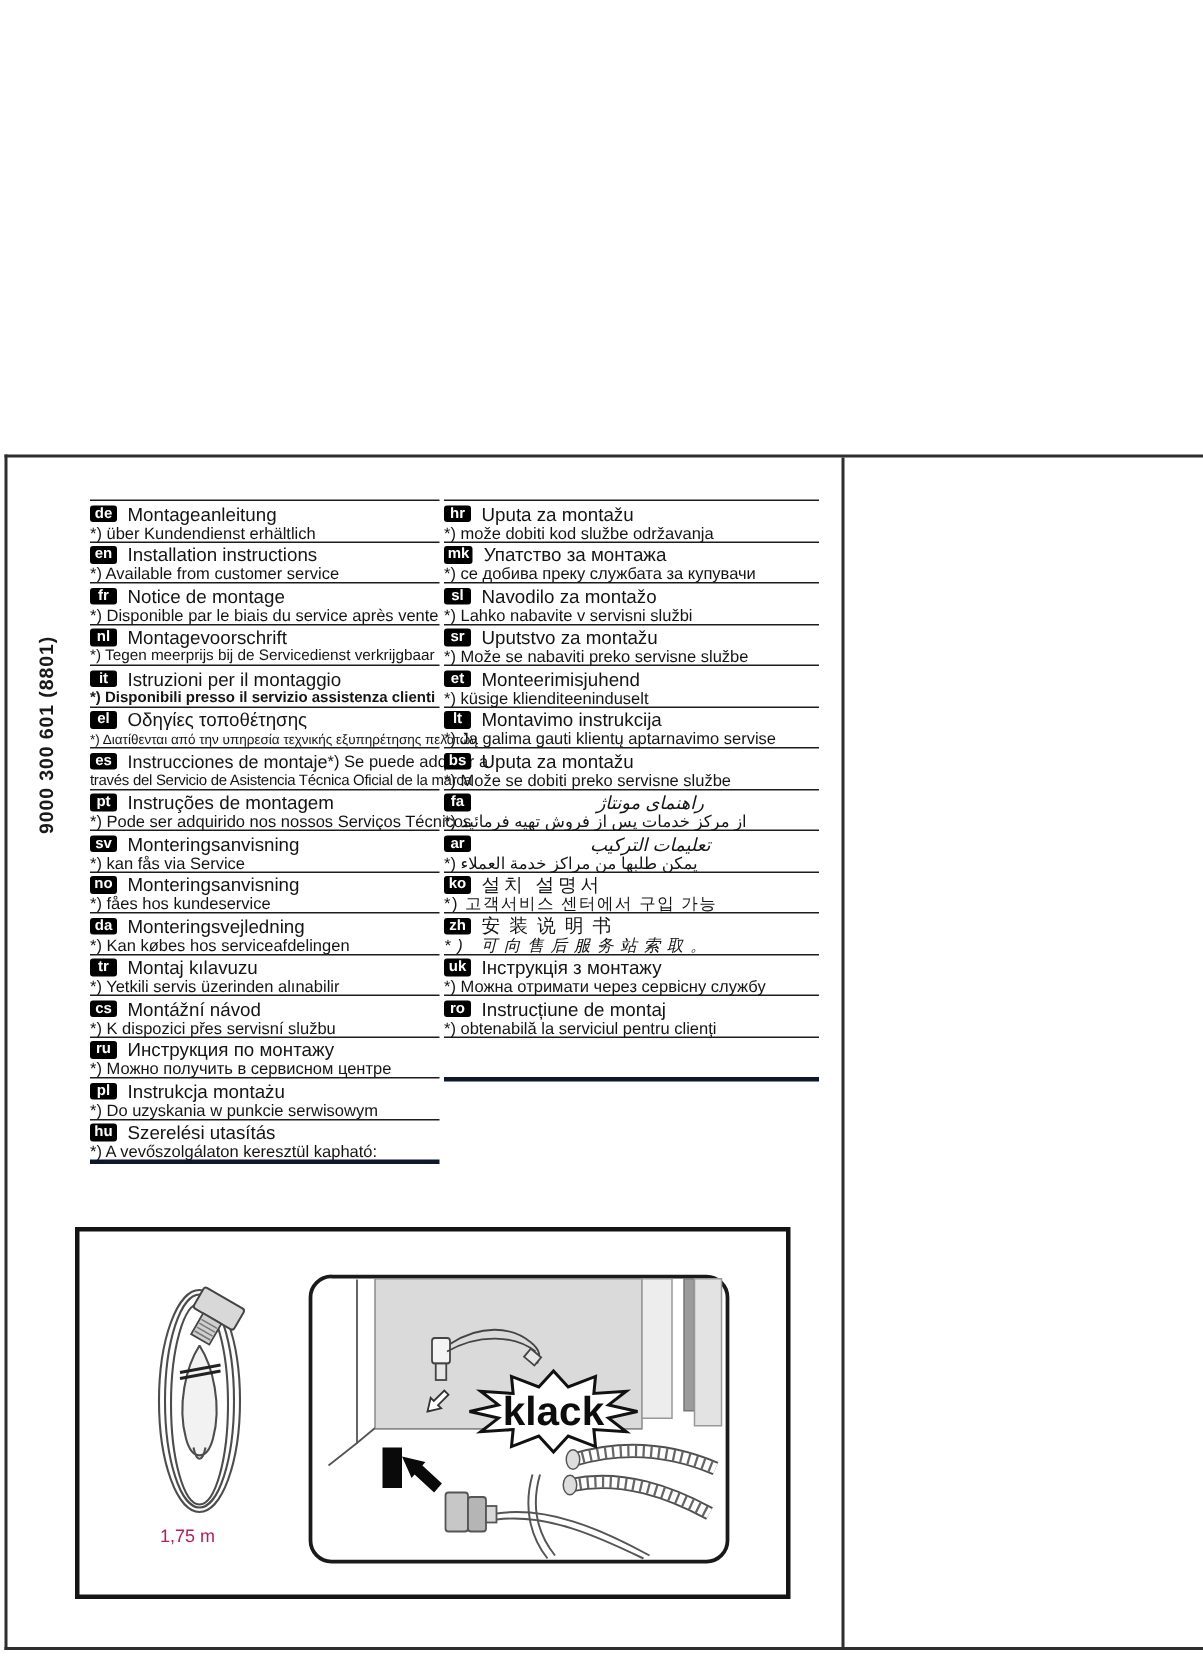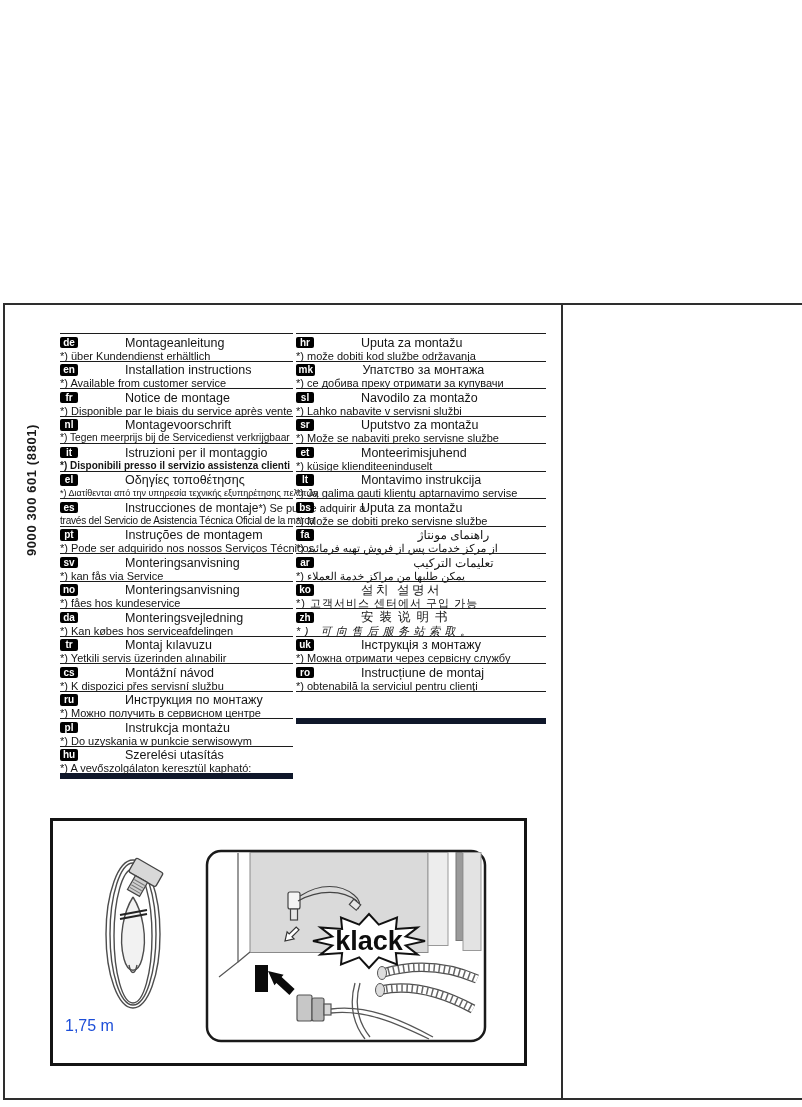--- a/index.html
+++ b/index.html
@@ -14,53 +14,53 @@
     background:#ffffff;
   }
   .divider{position:absolute;top:0;bottom:0;left:556px;width:2px;background:#2e2e2e;}
   .vcode{
     position:absolute;left:26px;top:185px;width:0;height:0;white-space:nowrap;
     font-weight:bold;font-size:13px;letter-spacing:0.6px;color:#1a1a1a;
   }
   .vcode span{
     display:inline-block;transform:translate(-50%,-50%) rotate(-90deg);white-space:nowrap;
   }
-  .col{position:absolute;top:28px;border-bottom:6px solid #0f172a;}
+  .col{position:absolute;top:28px;border-bottom:3px solid #0f172a;}
   .col-left{left:55px;width:233px;}
   .col-right{left:291px;width:250px;}
   .entry{border-top:1px solid #1c1c1c;height:26.5px;position:relative;}
   .closing{border-top:1px solid #1c1c1c;height:26.5px;}
   .line1{display:flex;align-items:center;height:14px;margin-top:1.5px;white-space:nowrap;}
   .badge{
     flex:0 0 auto;background:#000;color:#fff;font-weight:bold;font-size:10px;
     line-height:11.5px;padding:0 2.5px;min-width:13px;text-align:center;
     border-radius:2px;margin-right:7px;
   }
-  .title{font-size:12.5px;white-space:nowrap;margin-left:40px;}
+  .title{font-size:12.5px;white-space:nowrap;}
   .title-note{margin-left:auto;font-size:11px;white-space:nowrap;}
   .note{font-size:11px;white-space:nowrap;margin-top:0;height:12px;line-height:12px;}
-  .entry.rtl .title{flex:1;text-align:center;font-size:12px;}
+  .entry.rtl .title{flex:1;text-align:center;font-size:12px;font-style:italic;}
   .entry.rtl .note{direction:ltr;}
   .lang-el .note{font-size:9px;}
   .lang-nl .note{font-size:10.2px;}
   .lang-it .note{font-size:10px;font-weight:bold;}
   .lang-es .title{font-size:12px;}
   .lang-es .note{font-size:10px;letter-spacing:-0.2px;}
   .lang-zh .title{letter-spacing:6px;}
   .lang-zh .note{letter-spacing:4.5px;font-style:italic;}
   .lang-ko .title{letter-spacing:2.5px;}
   .lang-ko .note{letter-spacing:1px;}
   .figure-box{
     position:absolute;left:45px;top:513px;width:477px;height:248px;
     box-sizing:border-box;border:3px solid #141414;background:#fff;
   }
   .cable-svg{position:absolute;left:32px;top:22px;}
   .cable-label{
-    position:absolute;left:12px;top:196px;width:120px;
-    font-size:16px;color:#1d4ed8;
+    position:absolute;left:12px;top:196px;width:120px;text-align:center;
+    font-size:12px;color:#be185d;
   }
   .appliance-svg{position:absolute;left:152px;top:28px;}
   .klack-text{
     font-family:"Liberation Sans", sans-serif;font-weight:bold;font-size:27px;
     fill:#0d0d0d;
   }
 </style>
 </head>
 <body>
 
@@ -192,21 +192,21 @@
           <span class="badge">hr</span>
           <span class="title">Uputa za montažu</span>
         </div>
         <div class="note">*) može dobiti kod službe održavanja</div>
       </div>
       <div class="entry lang-mk">
         <div class="line1">
           <span class="badge">mk</span>
           <span class="title">Упатство за монтажа</span>
         </div>
-        <div class="note">*) се добива преку отримати за купувачи</div>
+        <div class="note">*) се добива преку службата за купувачи</div>
       </div>
       <div class="entry lang-sl">
         <div class="line1">
           <span class="badge">sl</span>
           <span class="title">Navodilo za montažo</span>
         </div>
         <div class="note">*) Lahko nabavite v servisni službi</div>
       </div>
       <div class="entry lang-sr">
         <div class="line1">

